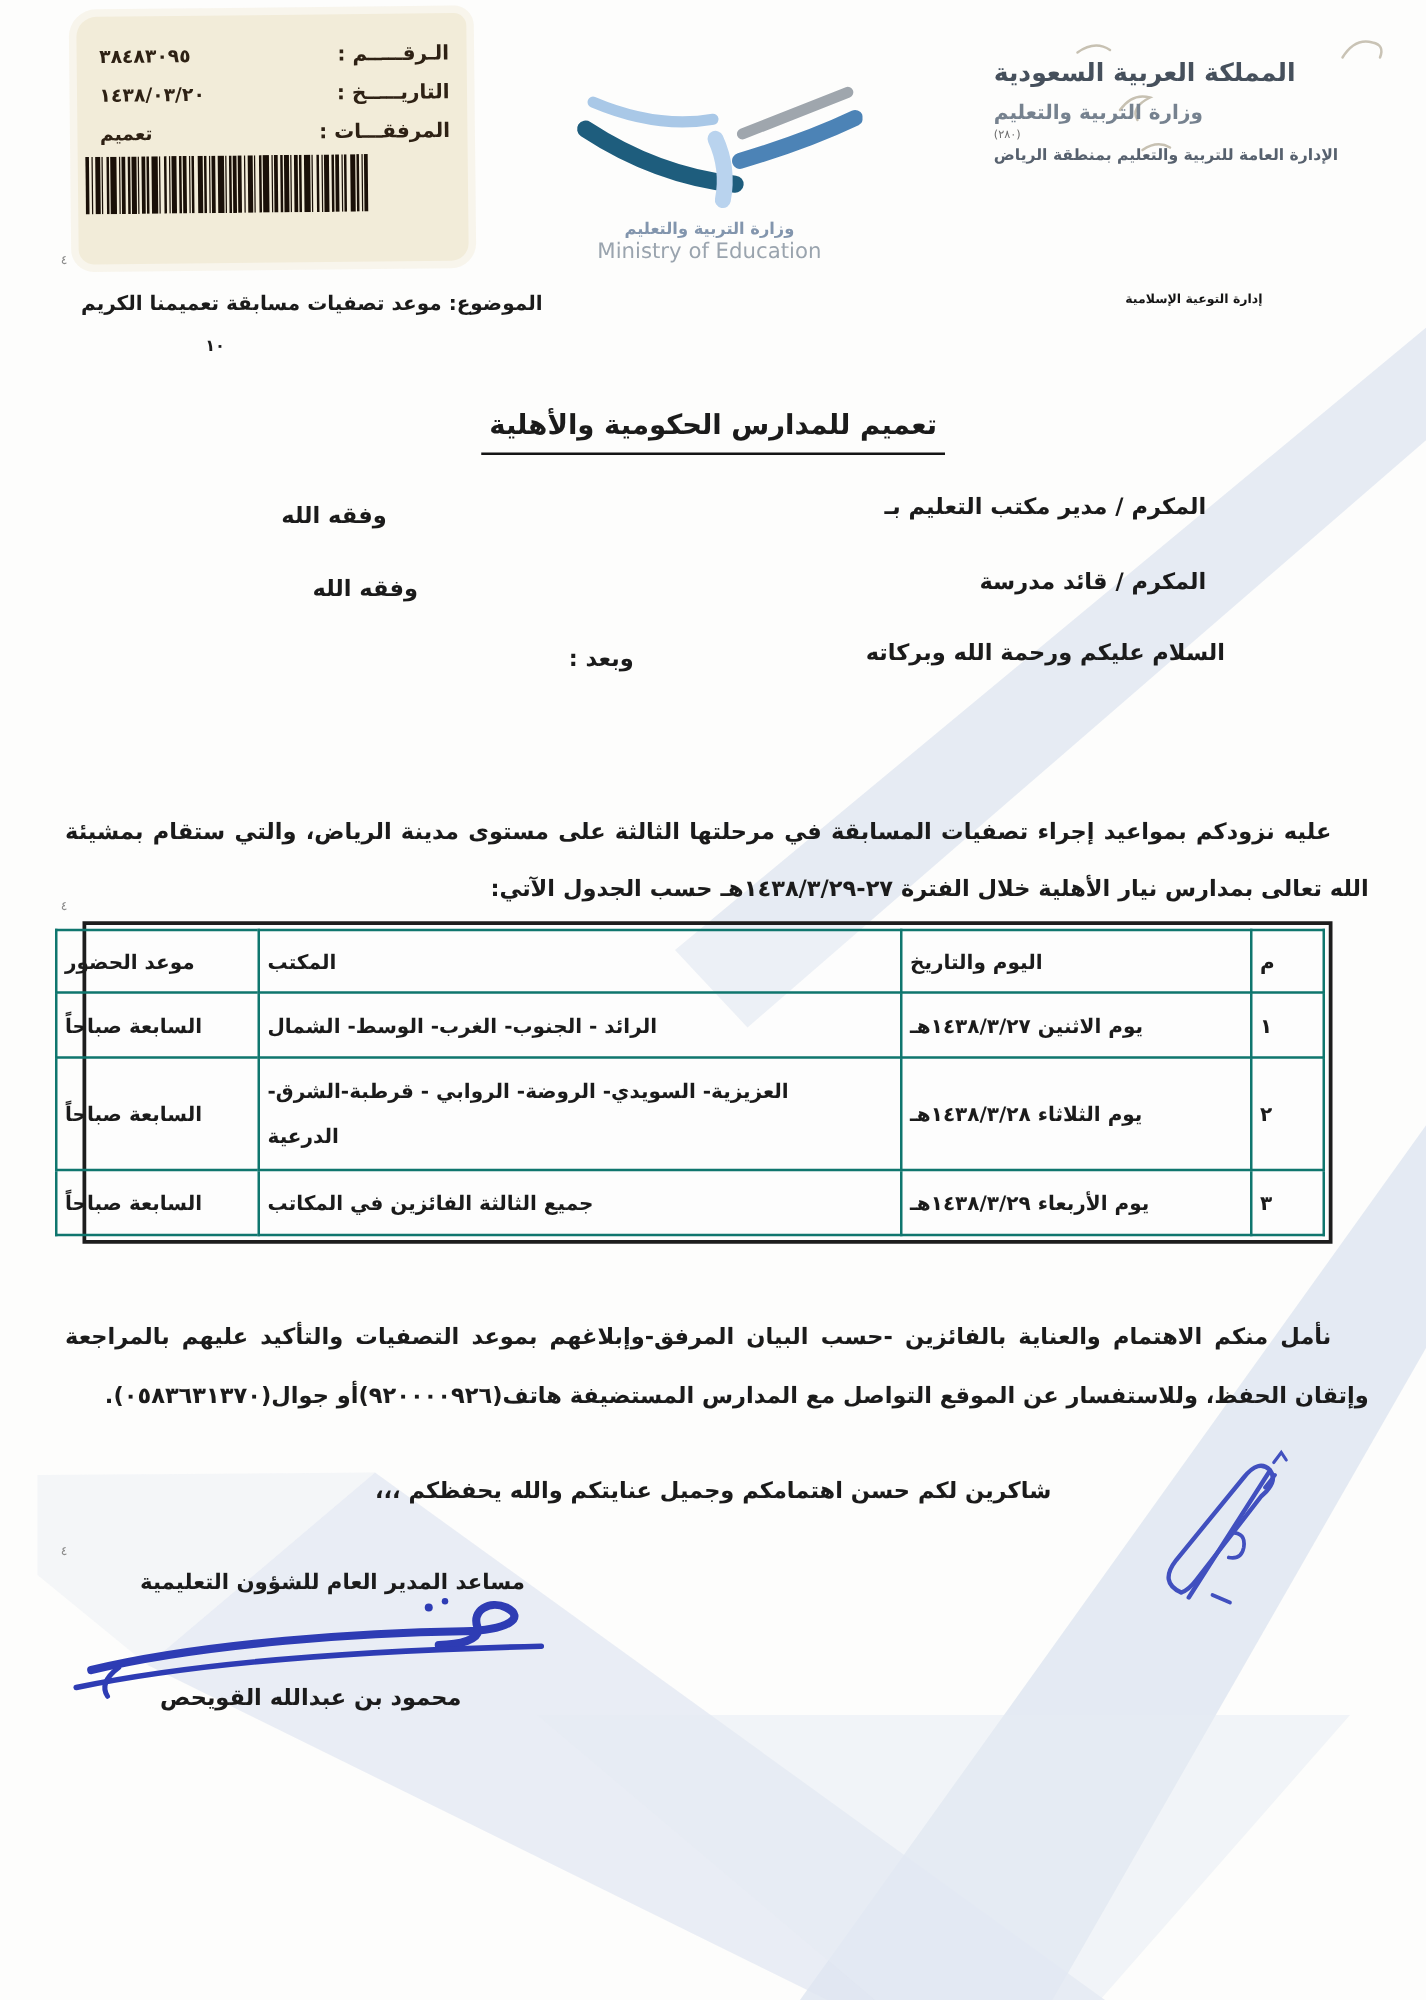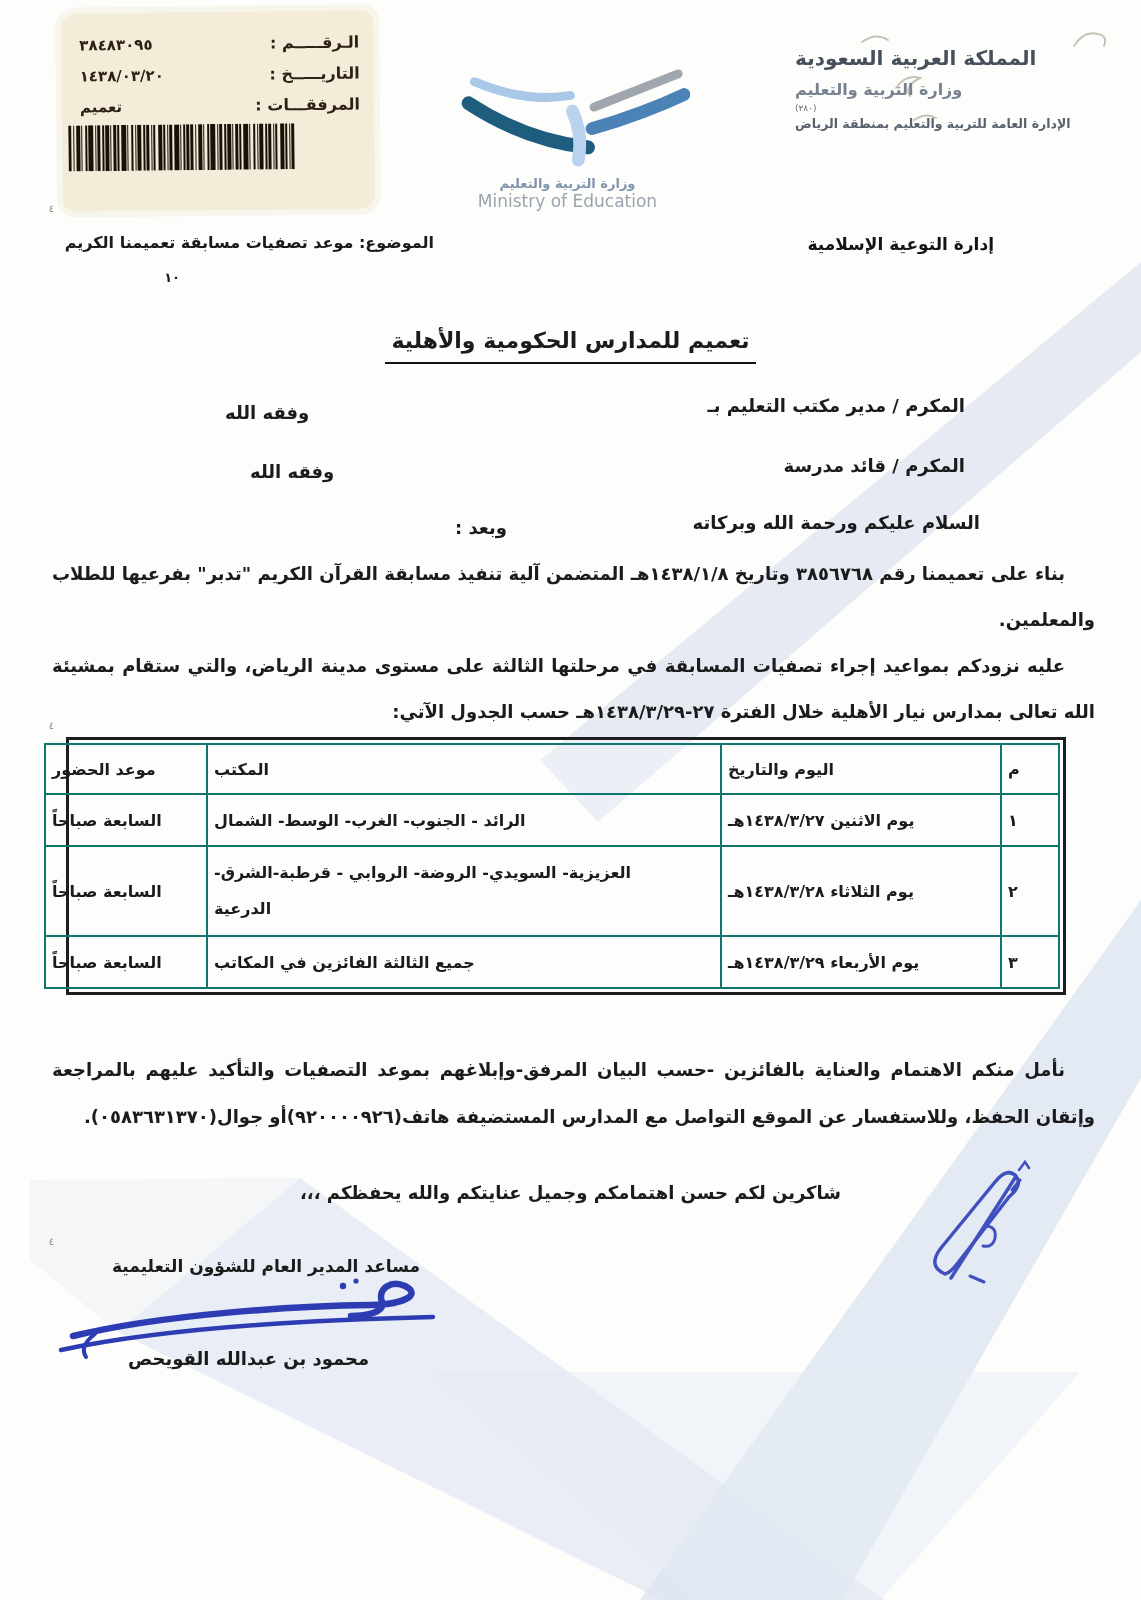--- a/index.html
+++ b/index.html
@@ -42,21 +42,21 @@
   .logo{left:445px;top:56px;width:245px;text-align:center;}
   .logo-ar{font-size:13px;color:#8295ad;font-weight:bold;margin-top:2px;}
   .logo-en{font-size:17px;color:#9aa4ae;direction:ltr;}
 
   
   .hdr{right:54px;top:46px;width:292px;text-align:left;}
   .hdr-kingdom{font-size:20px;font-weight:600;color:#46505c;}
   .hdr-ministry{font-size:16px;font-weight:600;color:#76828f;margin-top:10px;}
   .hdr-code{font-size:9px;color:#6b6b6b;margin-top:4px;}
   .hdr-admin{font-size:12.5px;font-weight:bold;color:#57616e;margin-top:3px;}
-  .dept{right:147px;top:234px;font-size:17px;font-weight:bold;color:#141414;}
+  .dept{right:131px;top:234px;font-size:10px;font-weight:bold;color:#141414;}
 
   
   .subject{left:62px;top:233px;width:372px;text-align:right;font-size:16px;font-weight:bold;}
   .pageno{left:150px;top:270px;width:30px;font-size:13px;font-weight:bold;}
 
   
   .title-wrap{left:0;top:328px;width:1141px;text-align:center;}
   .title{
     display:inline-block;font-size:22px;font-weight:bold;
     border-bottom:2px solid #151515;padding:0 6px 9px;
@@ -179,21 +179,20 @@
     <span class="title">تعميم للمدارس الحكومية والأهلية</span>
   </div>
 
   <div class="abs greet" style="right:176px;top:395px;">المكرم / مدير مكتب التعليم بـ</div>
   <div class="abs greet" style="left:225px;top:402px;">وفقه الله</div>
   <div class="abs greet" style="right:176px;top:455px;">المكرم / قائد مدرسة</div>
   <div class="abs greet" style="left:250px;top:461px;">وفقه الله</div>
   <div class="abs greet" style="right:161px;top:512px;">السلام عليكم ورحمة الله وبركاته</div>
   <div class="abs greet" style="left:455px;top:517px;">وبعد :</div>
 
-  <div class="abs para indent" style="top:551px;">بناء على تعميمنا  رقم ٣٨٥٦٧٦٨ وتاريخ  ١٤٣٨/١/٨هـ المتضمن آلية تنفيذ مسابقة القرآن الكريم "تدبر" بفرعيها للطلاب والمعلمين.</div>
   <div class="abs para indent" style="top:643px;">عليه نزودكم بمواعيد إجراء تصفيات المسابقة في مرحلتها الثالثة على مستوى مدينة الرياض، والتي ستقام بمشيئة الله تعالى بمدارس نيار الأهلية خلال الفترة ٢٧-١٤٣٨/٣/٢٩هـ حسب الجدول الآتي:</div>
 
   <div class="abs tbl-wrap">
     <table class="sched">
       <tbody>
           <tr>
         <th class="col-num">م</th>
         <th class="col-day">اليوم والتاريخ</th>
         <th class="col-office">المكتب</th>
         <th class="col-time">موعد الحضور</th>

